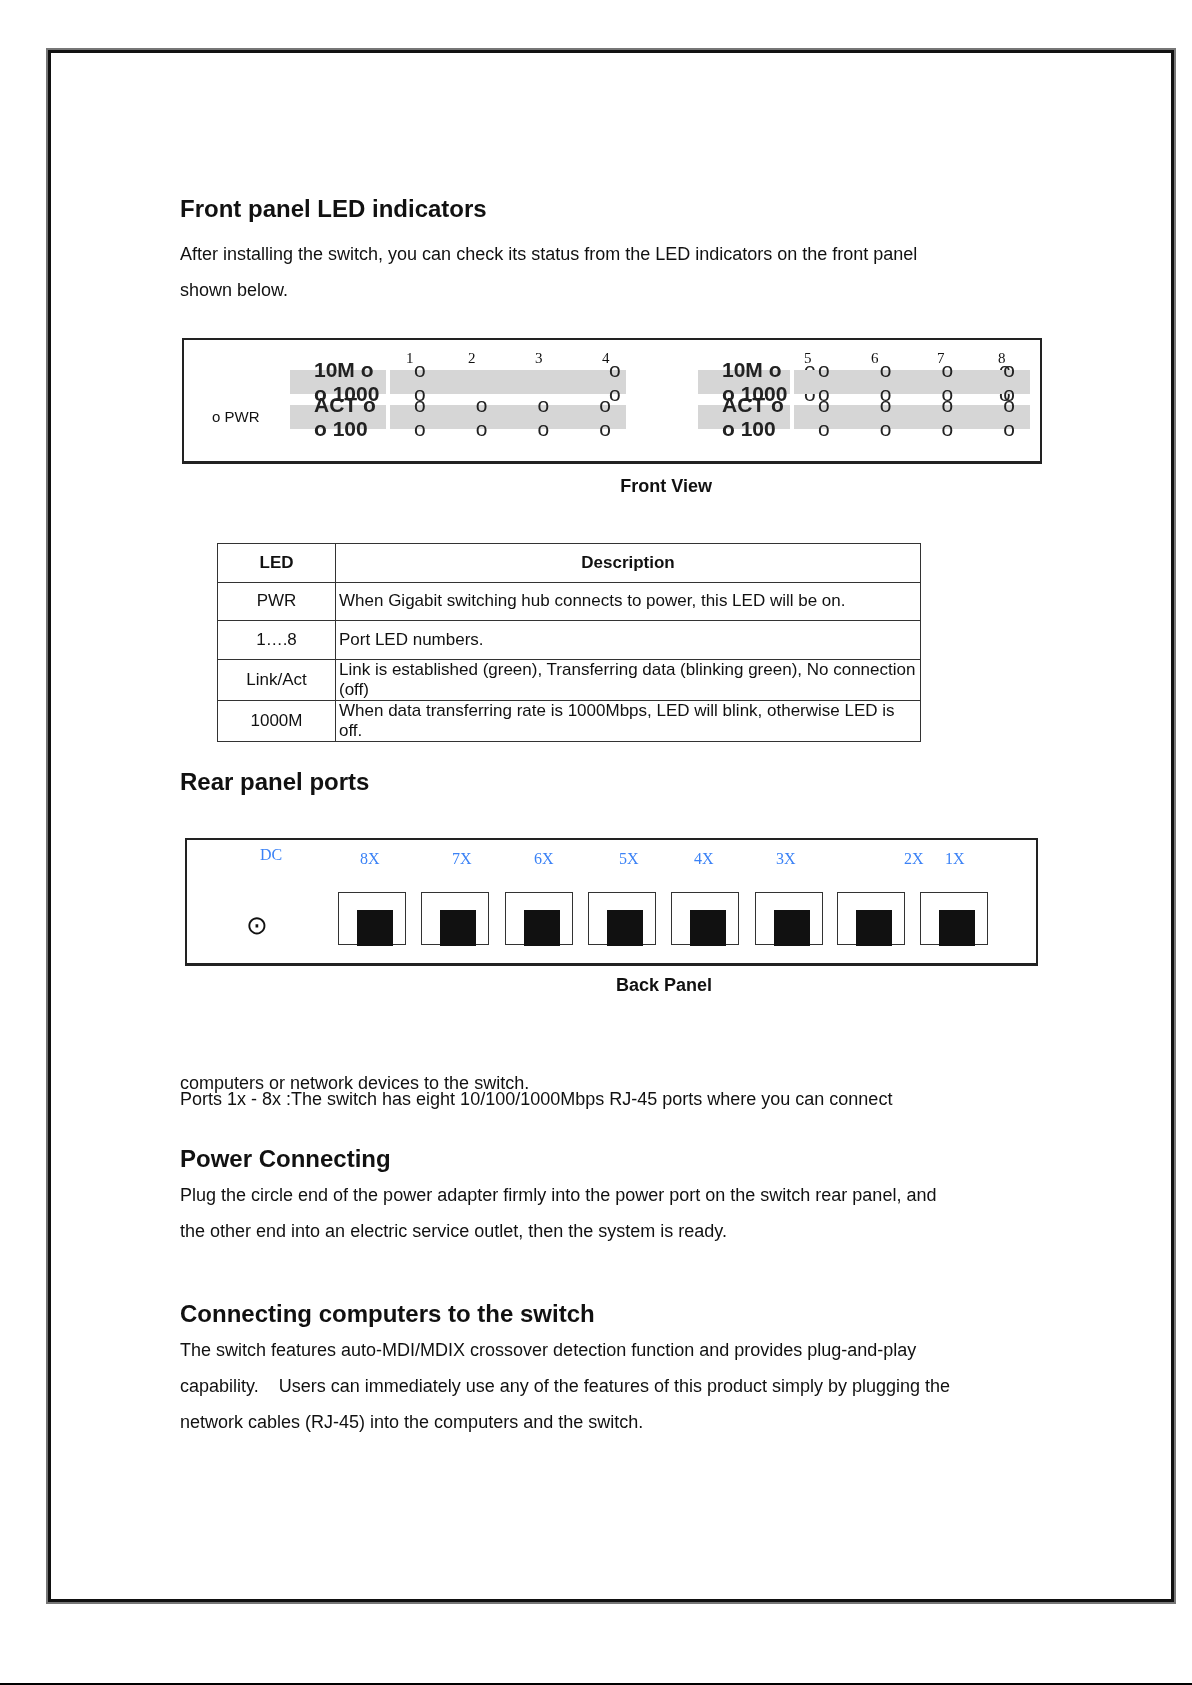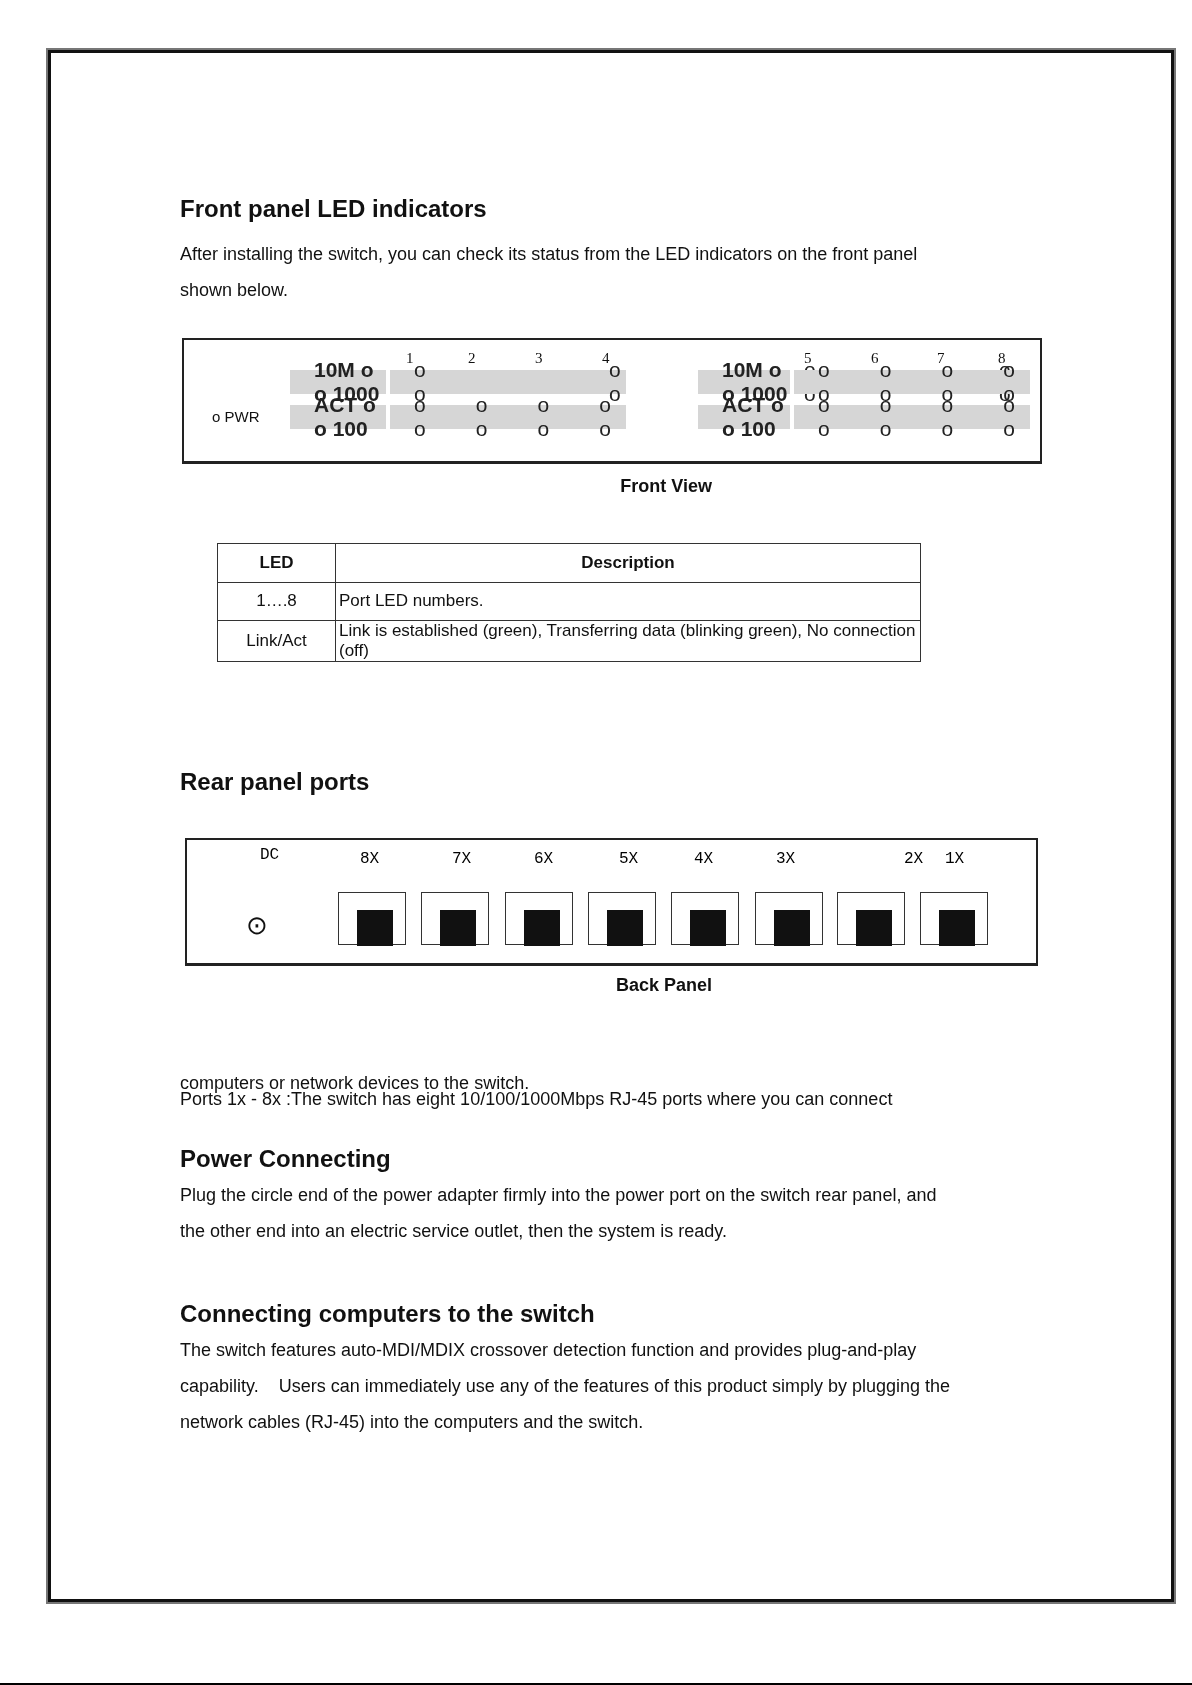--- a/index.html
+++ b/index.html
@@ -12,21 +12,21 @@
 .panel{position:absolute;border:2px solid #222;border-bottom-width:3px}
 .serif{font-family:"Liberation Serif",serif}
 .grey{background:#d6d6d6}
 .led{position:absolute;height:24px;font-size:21px;display:flex;align-items:center;padding-left:24px;color:#222}
 table.ledt{position:absolute;left:217px;top:543px;width:704px;border-collapse:collapse;font-size:17px}
 .ledt td,.ledt th{border:1.5px solid #333;height:38.5px;padding:0 3px}
 .ledt th{font-weight:bold}
 .ledt td.c{text-align:center;width:118px}
 .port{position:absolute;top:892px;width:68px;height:53px;border:1px solid #333}
 .port i{position:absolute;left:18px;top:17px;width:36px;height:36px;background:#111}
-.plab{position:absolute;top:850px;font-size:16px;font-family:Liberation Mono, monospace;color:#000000}
+.plab{position:absolute;top:850px;font-size:16px;font-family:Liberation Serif, serif;color:#3b82f6}
 .bottomline{position:absolute;left:0;top:1683px;width:1192px;height:2px;background:#000}
 </style>
 </head>
 <body>
 
 <div class="frame"></div>
 
 <div class="abs h" style="left:180px;top:195px">Front panel LED indicators</div>
 <div class="abs p" style="left:180px;top:236px">After installing the switch, you can check its status from the LED indicators on the front panel</div>
 <div class="abs p" style="left:180px;top:272px">shown below.</div>
@@ -55,26 +55,34 @@
 </div>
 <div class="abs cap" style="left:512px;top:476px">Front View</div>
 
 <table class="ledt">
 <tbody>
       <tr>
         <th>LED</th>
         <th>Description</th>
       </tr>
 <tr>
+        <td class="c">PWR</td>
+        <td>When Gigabit switching hub connects to power, this LED will be on.</td>
+      </tr>
+<tr>
         <td class="c">1….8</td>
         <td>Port LED numbers.</td>
       </tr>
 <tr>
         <td class="c">Link/Act</td>
         <td>Link is established (green), Transferring data (blinking green), No connection (off)</td>
+      </tr>
+<tr>
+        <td class="c">1000M</td>
+        <td>When data transferring rate is 1000Mbps, LED will blink, otherwise LED is off.</td>
       </tr>
 </tbody>
   </table>
 
 <div class="abs h" style="left:180px;top:768px">Rear panel ports</div>
 
 <div class="panel" style="left:185px;top:838px;width:853px;height:128px"></div>
 <div class="plab" style="left:260px;top:846px">DC</div>
 <div class="abs" style="left:246px;top:910px;font-size:26px">⊙</div>
 

